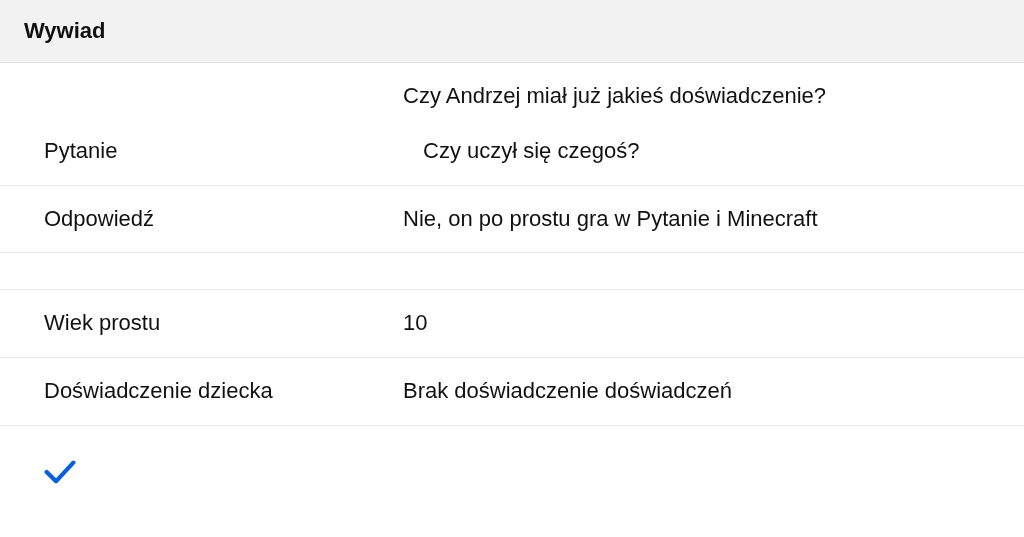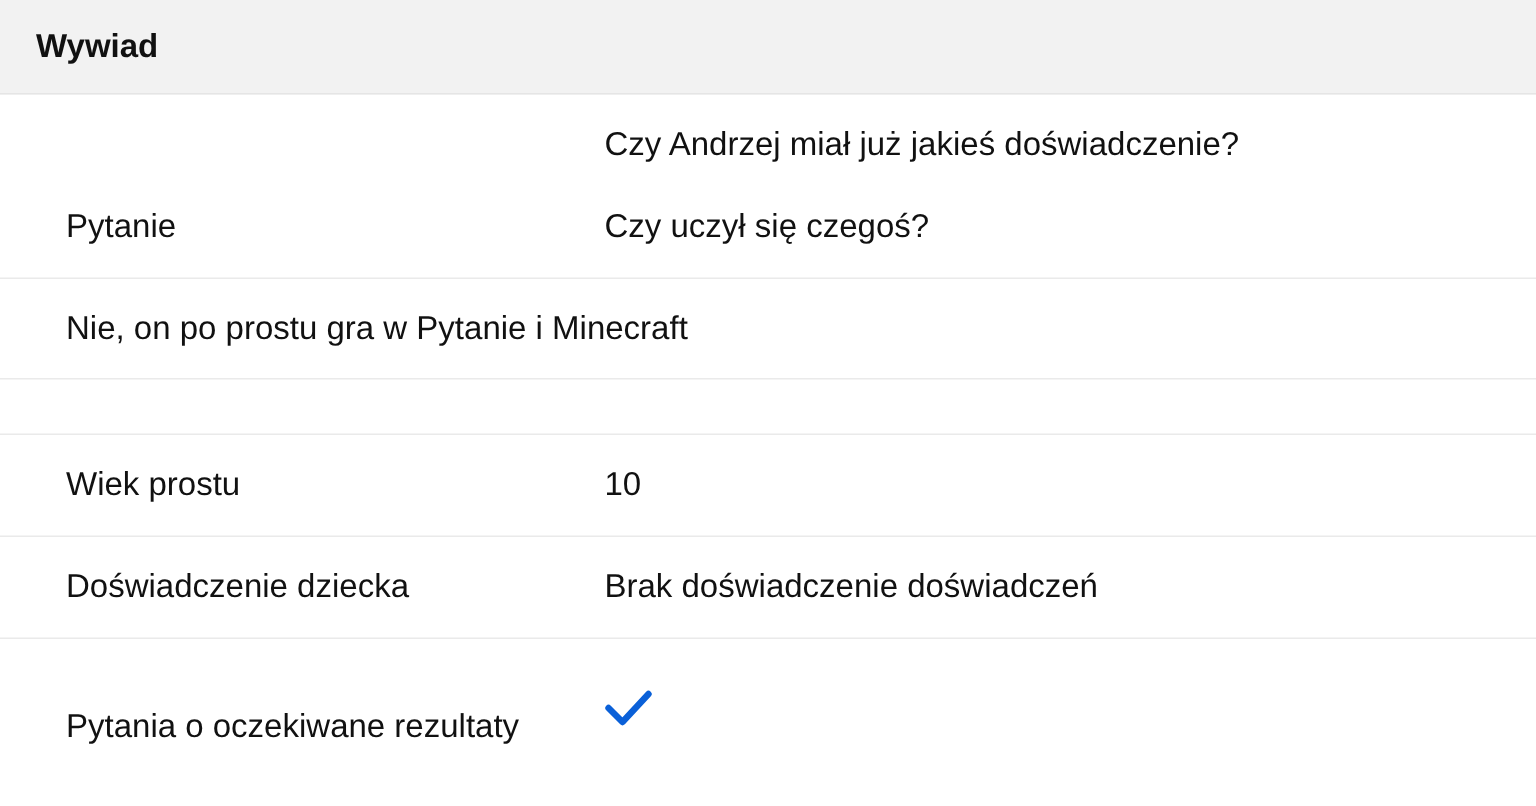--- a/index.html
+++ b/index.html
@@ -44,20 +44,21 @@
       flex: 1;
       color: #111;
       font-size: 22px;
       line-height: 1.4;
     }
     .value .line {
       display: block;
     }
     .value .line + .line {
       margin-top: 24px;
+      margin-left: 20px;
     }
     .check-cell {
       flex: 1;
       display: flex;
       align-items: center;
       min-height: 56px;
     }
     .check-icon {
       width: 32px;
       height: 28px;
@@ -78,38 +79,38 @@
 
 <div class="row">
   <div class="label">Pytanie</div>
   <div class="value">
     <span class="line">Czy Andrzej miał już jakieś doświadczenie?</span>
     <span class="line">Czy uczył się czegoś?</span>
   </div>
 </div>
 
 <div class="row">
+  <div class="label">Odpowiedź</div>
   <div class="value">Nie, on po prostu gra w Pytanie i Minecraft</div>
 </div>
 
 <div class="row">
 </div>
 
 <div class="row">
   <div class="label">Wiek prostu</div>
   <div class="value">10</div>
 </div>
 
 <div class="row">
   <div class="label">Doświadczenie dziecka</div>
   <div class="value">Brak doświadczenie doświadczeń</div>
 </div>
 
 <div class="row">
-  <div class="label">Pytania o oczekiwane rezultaty</div>
   <div class="check-cell">
     <span class="check-icon">
       <svg viewBox="0 0 24 20" fill="none" xmlns="http://www.w3.org/2000/svg">
         <path d="M2 10 L9 17 L22 3" stroke="#0a60d8" stroke-width="3.2" stroke-linecap="round" stroke-linejoin="round"></path>
       </svg>
     </span>
   </div>
 </div>
 
 </body></html>

